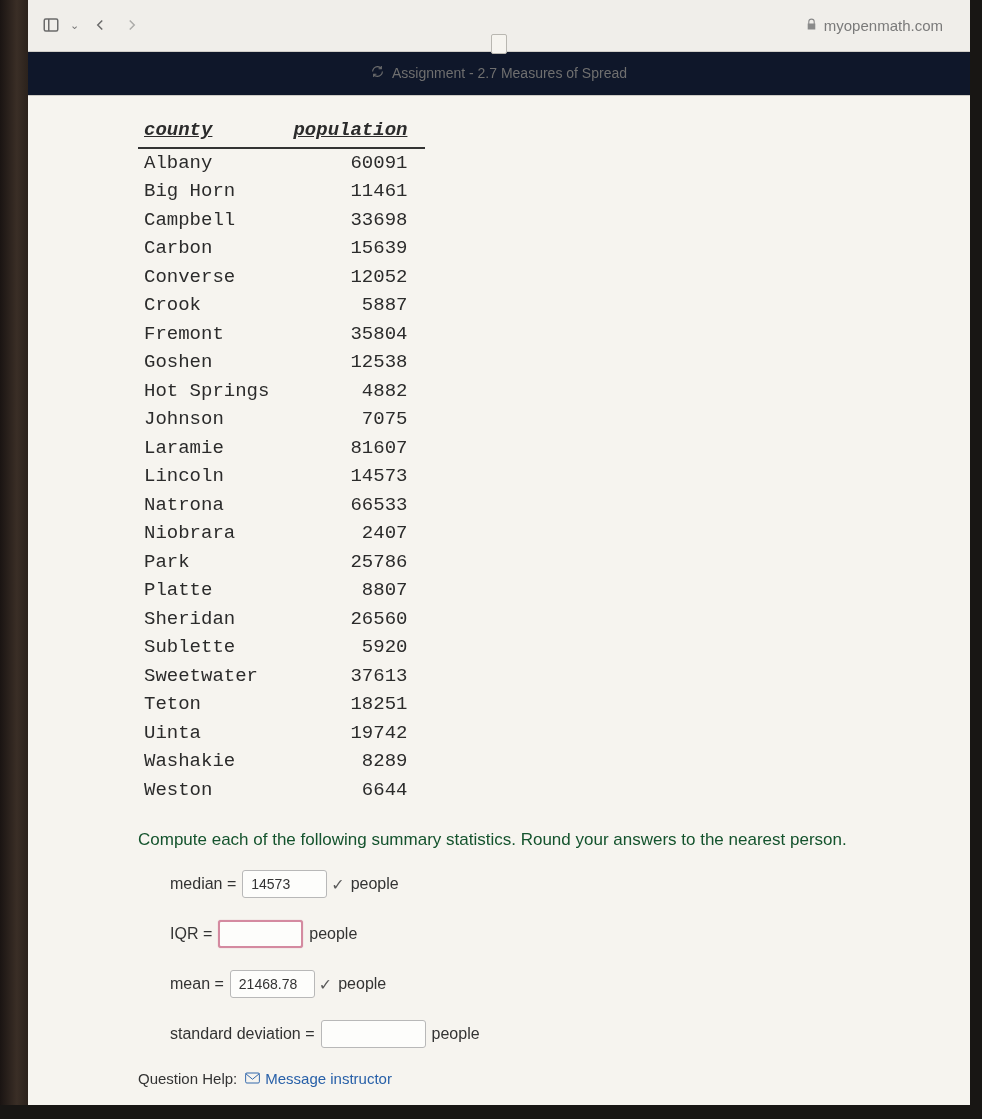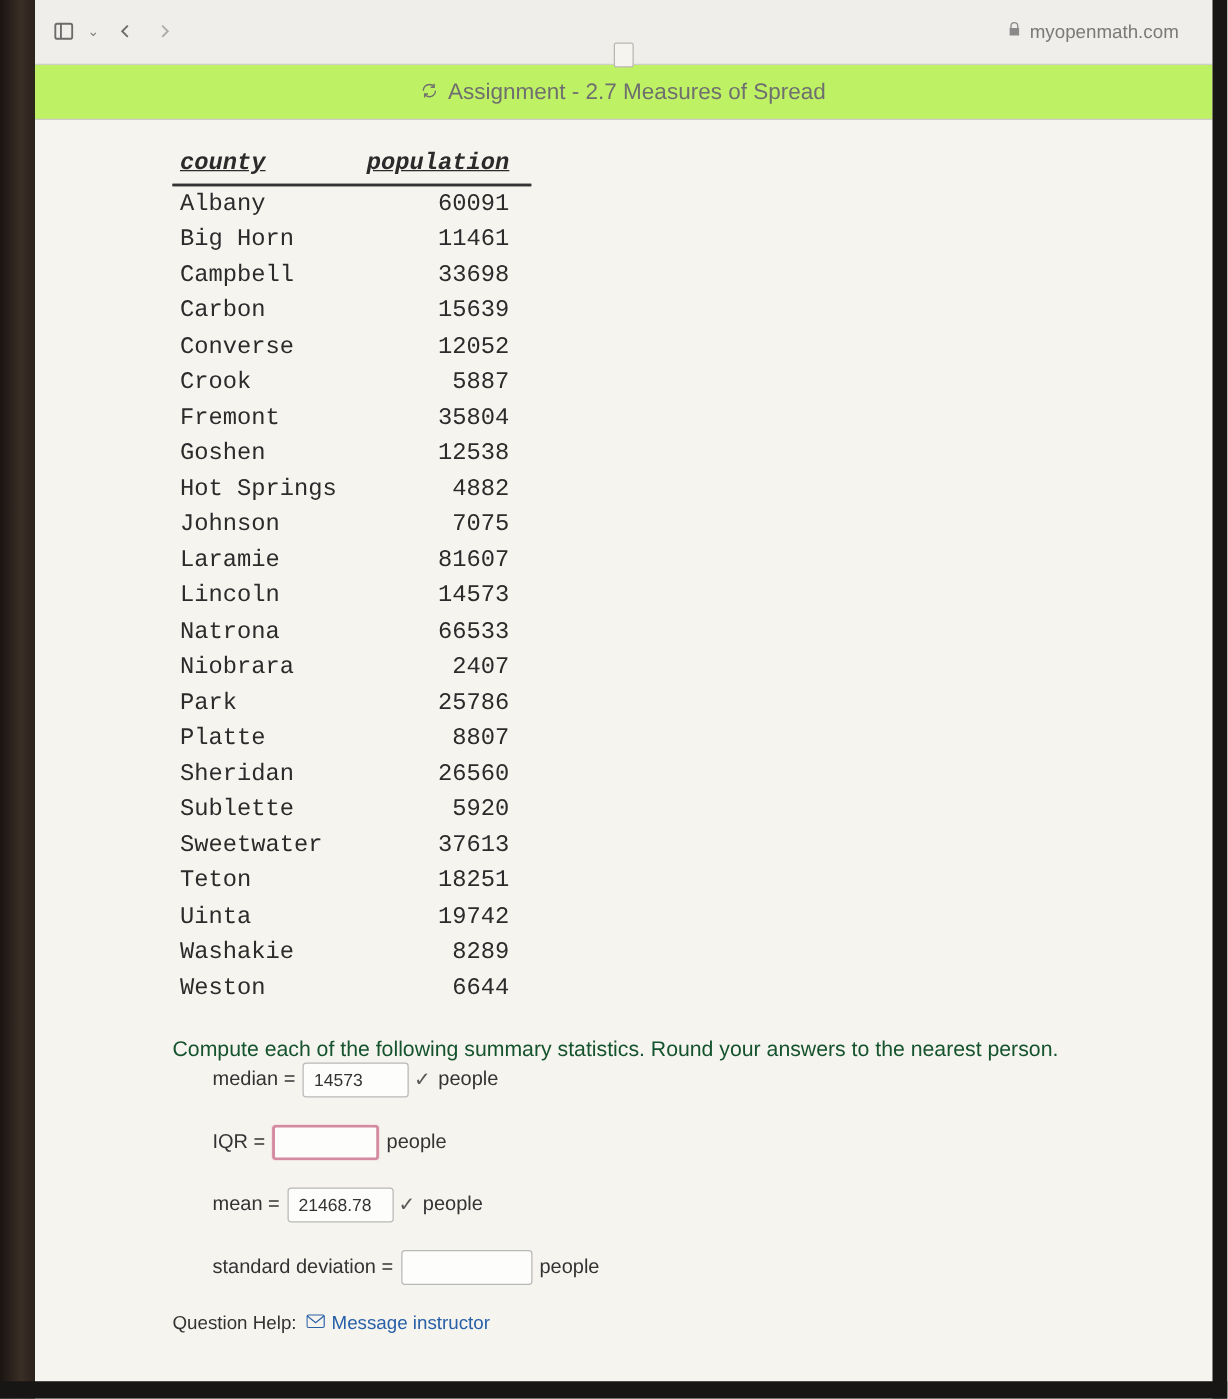--- a/index.html
+++ b/index.html
@@ -55,28 +55,28 @@
       gap: 6px;
       color: #7a7a7a;
       font-size: 15px;
     }
     .lock-icon svg {
       width: 13px;
       height: 13px;
       fill: #8a8a8a;
     }
     .tab-bar {
-      background: #bef264;
+      background: #0f172a;
       height: 48px;
       display: flex;
       align-items: center;
       justify-content: center;
       border-bottom: 1px solid #cdcbc5;
       color: #6f6f6f;
-      font-size: 18px;
+      font-size: 14px;
       gap: 8px;
     }
     .mini-icon {
       position: absolute;
       top: 34px;
       left: 50%;
       transform: translateX(-50%);
       width: 16px;
       height: 20px;
       border: 1px solid #b9b7b1;
@@ -112,20 +112,21 @@
     .data-table td:last-child {
       text-align: right;
       font-variant-numeric: tabular-nums;
     }
     .instructions {
       margin-top: 26px;
       font-size: 17px;
       color: #14532d;
     }
     .answers {
+      margin-top: 20px;
       padding-left: 32px;
     }
     .answer-row {
       display: flex;
       align-items: center;
       gap: 6px;
       margin-bottom: 22px;
       font-size: 16px;
       color: #333;
     }

